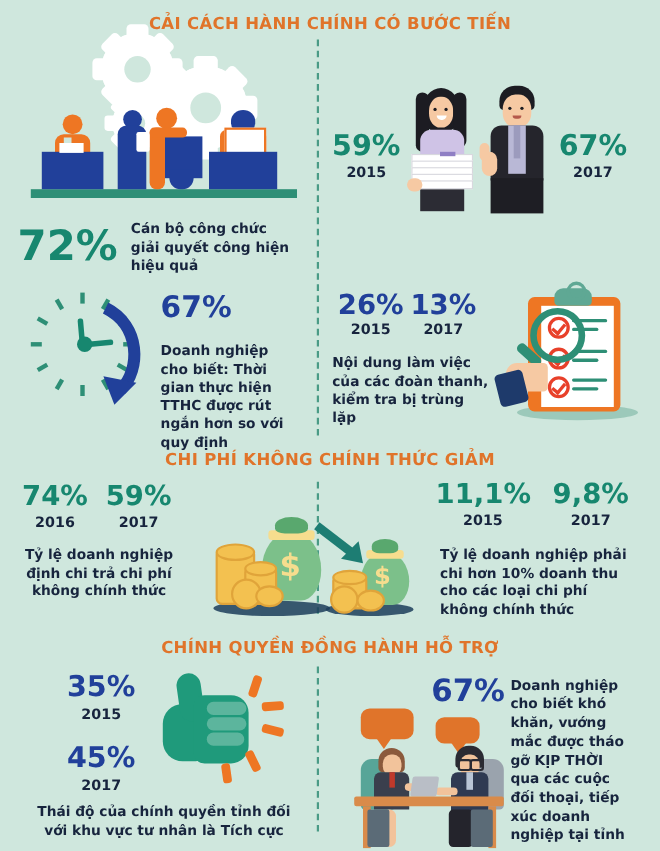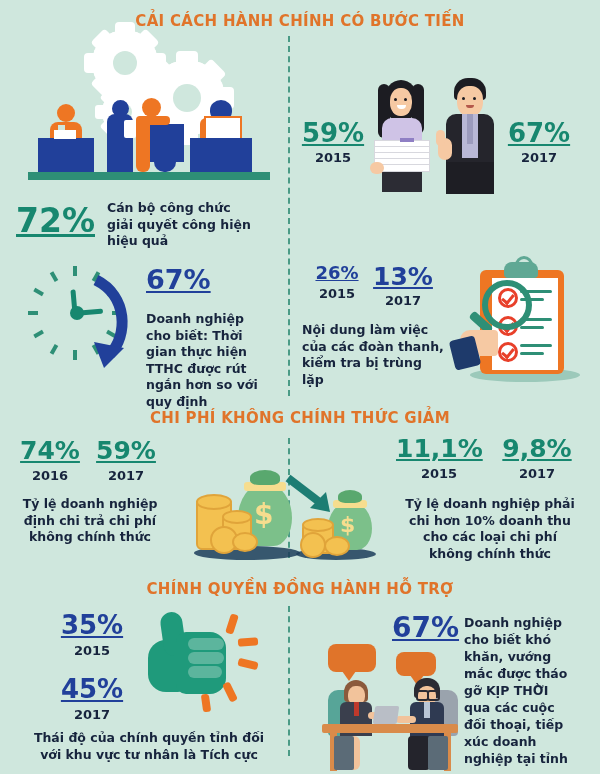--- a/index.html
+++ b/index.html
@@ -12,21 +12,21 @@
   .page{position:relative;width:600px;height:774px;}
 
   .sec-title{
     position:absolute;left:0;right:0;text-align:center;
     color:#e0742a;font-weight:bold;letter-spacing:.3px;
     font-size:15px;font-family:"DejaVu Sans","Liberation Sans",sans-serif;
   }
   .divider{
     position:absolute;width:0;border-left:2px dashed #4a9b86;
   }
-  .pct{font-weight:bold;line-height:1;font-family:"DejaVu Sans","Liberation Sans",sans-serif;text-decoration:underline;}
+  .pct{font-weight:bold;line-height:1;font-family:"DejaVu Sans","Liberation Sans",sans-serif;}
   .pct.teal{color:#17876f;}
   .pct.navy{color:#21409a;}
   .year{font-weight:bold;color:#17243d;font-size:13px;line-height:1;}
   .caption{color:#17243d;font-size:12.5px;line-height:1.32;font-weight:bold;}
   .abs{position:absolute;}
 
   
   .desk{position:absolute;background:#21409a;}
   .floor{position:absolute;background:#2e8f76;}
   .gear{position:absolute;border-radius:50%;background:#ffffff;}
@@ -138,21 +138,21 @@
     <div class="fig-head" style="left:186px;top:72px;width:22px;height:20px;background:#21409a;border-radius:50% 50% 40% 40%;z-index:4;"></div>
     <div class="fig-body" style="left:176px;top:90px;width:42px;height:26px;background:#ee7623;border-radius:6px;z-index:4;"></div>
     <div class="fig-body" style="left:180px;top:88px;width:34px;height:24px;background:#fff;border:2px solid #ee7623;z-index:5;"></div>
     <div class="desk" style="left:166px;top:110px;width:62px;height:34px;z-index:6;"></div>
 
     <div class="floor" style="left:4px;top:144px;width:242px;height:8px;"></div>
   </div>
 
   <div class="abs" style="left:16px;top:196px;width:260px;">
     <div style="display:flex;align-items:flex-start;gap:12px;">
-      <div class="pct teal" style="font-size:33px;padding-top:8px;">72%</div>
+      <div class="pct teal" style="font-size:38px;padding-top:8px;">72%</div>
       <div class="caption" style="width:150px;padding-top:4px;">Cán bộ công chức giải quyết công hiện hiệu quả</div>
     </div>
   </div>
 
   <div class="abs" style="left:362px;top:78px;width:150px;height:116px;">
 
     <div class="person" style="left:8px;top:0;width:62px;height:116px;">
       <div style="position:absolute;left:14px;top:2px;width:34px;height:40px;background:#1c1c22;border-radius:50% 50% 40% 40%;"></div>
       <div style="position:absolute;left:20px;top:10px;width:22px;height:28px;background:#f6c9a3;border-radius:46%;"></div>
       <div style="position:absolute;left:24px;top:20px;width:3px;height:3px;background:#1c1c22;border-radius:50%;"></div>
@@ -238,21 +238,21 @@
     <div class="cb-line" style="left:68px;top:96px;width:24px;"></div>
     <div class="cb-check" style="left:46px;top:32px;width:14px;height:14px;"></div>
     <div class="cb-check" style="left:46px;top:60px;width:14px;height:14px;"></div>
     <div class="cb-check" style="left:46px;top:86px;width:14px;height:14px;"></div>
     <div class="mag" style="left:30px;top:24px;width:38px;height:38px;"></div>
     <div class="mag-handle" style="left:16px;top:62px;width:26px;height:9px;transform:rotate(42deg);"></div>
     <div style="position:absolute;left:8px;top:74px;width:38px;height:26px;background:#f6c9a3;border-radius:10px 4px 4px 10px;"></div>
     <div style="position:absolute;left:0px;top:82px;width:26px;height:30px;background:#1e3a6b;border-radius:4px;transform:rotate(-14deg);"></div>
   </div>
   <div class="abs" style="left:306px;top:264px;text-align:center;width:62px;">
-    <div class="pct navy" style="font-size:18px;">26%</div>
+    <div class="pct navy" style="font-size:25px;">26%</div>
     <div class="year" style="margin-top:5px;">2015</div>
   </div>
   <div class="abs" style="left:372px;top:264px;text-align:center;width:62px;">
     <div class="pct navy" style="font-size:25px;">13%</div>
     <div class="year" style="margin-top:5px;">2017</div>
   </div>
   <div class="caption abs" style="left:302px;top:322px;width:142px;">Nội dung làm việc của các đoàn thanh, kiểm tra bị trùng lặp</div>
 
   <div class="sec-title" style="top:409px;">CHI PHÍ KHÔNG CHÍNH THỨC GIẢM</div>
   <div class="divider" style="left:288px;top:438px;height:120px;"></div>
@@ -295,21 +295,21 @@
   </div>
 
   <div class="abs" style="left:396px;top:436px;text-align:center;width:86px;">
     <div class="pct teal" style="font-size:25px;">11,1%</div>
     <div class="year" style="margin-top:6px;">2015</div>
   </div>
   <div class="abs" style="left:496px;top:436px;text-align:center;width:82px;">
     <div class="pct teal" style="font-size:25px;">9,8%</div>
     <div class="year" style="margin-top:6px;">2017</div>
   </div>
-  <div class="caption abs" style="left:400px;top:496px;width:180px;text-align:center;">Tỷ lệ doanh nghiệp phải chi hơn 10% doanh thu cho các loại chi phí không chính thức</div>
+  <div class="caption abs" style="left:400px;top:496px;width:180px;">Tỷ lệ doanh nghiệp phải chi hơn 10% doanh thu cho các loại chi phí không chính thức</div>
 
   <div class="sec-title" style="top:580px;">CHÍNH QUYỀN ĐỒNG HÀNH HỖ TRỢ</div>
   <div class="divider" style="left:288px;top:606px;height:150px;"></div>
 
   <div class="abs" style="left:54px;top:612px;text-align:center;width:76px;">
     <div class="pct navy" style="font-size:26px;">35%</div>
     <div class="year" style="margin-top:6px;">2015</div>
   </div>
   <div class="abs" style="left:54px;top:676px;text-align:center;width:76px;">
     <div class="pct navy" style="font-size:26px;">45%</div>

